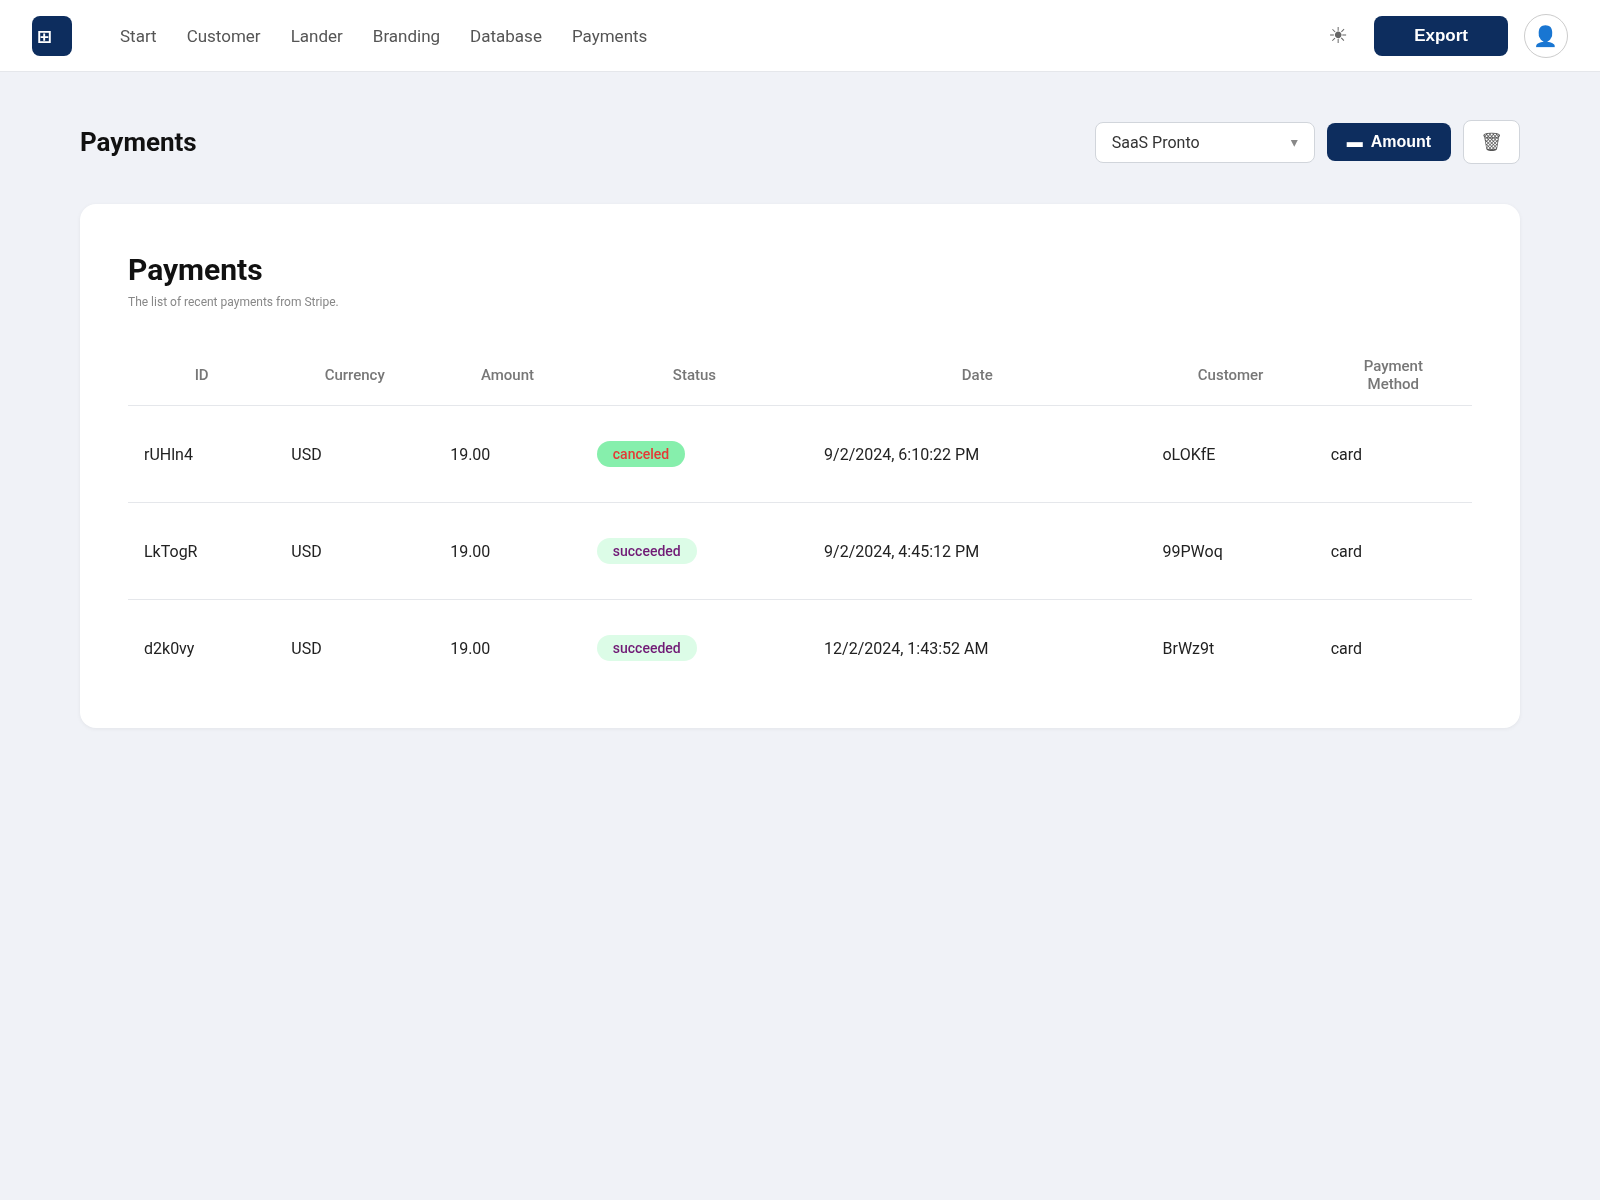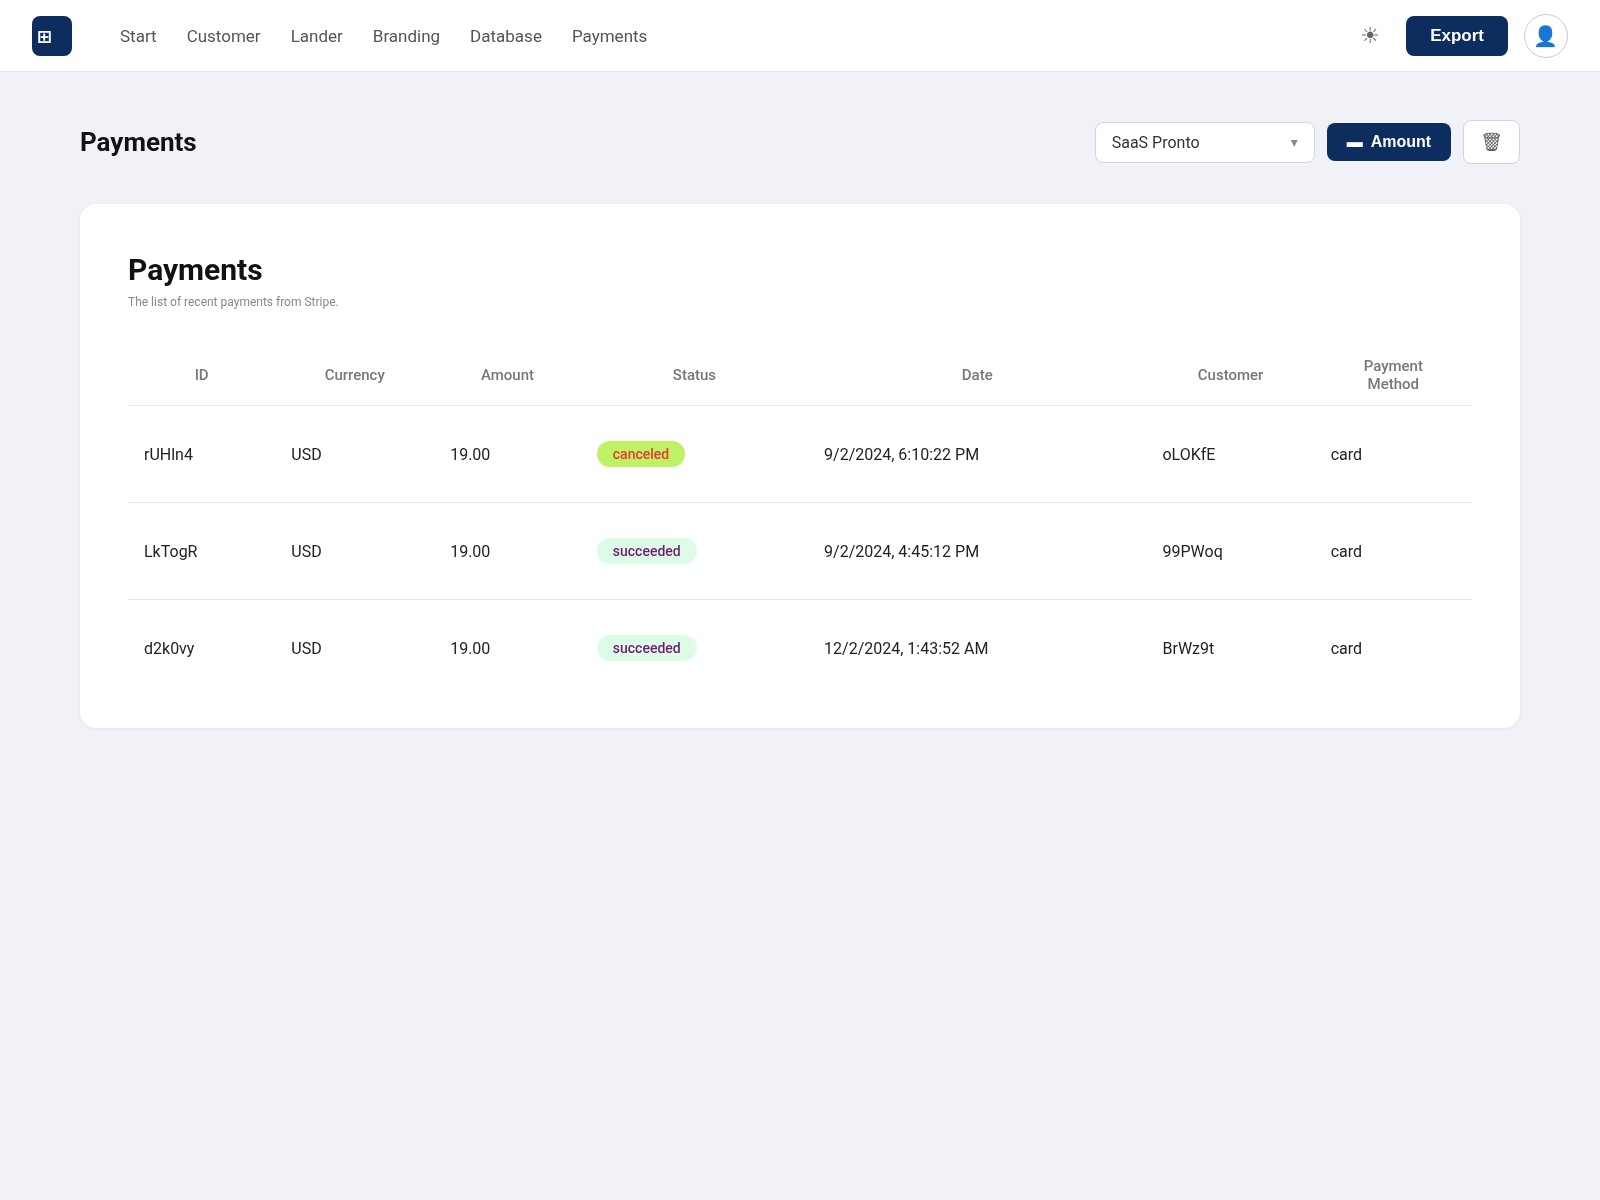--- a/index.html
+++ b/index.html
@@ -59,21 +59,21 @@
       justify-content: center;
       width: 40px;
       height: 40px;
       border-radius: 50%;
     }
     .export-btn {
       background: #0d2d5e;
       color: #fff;
       border: none;
       border-radius: 8px;
-      padding: 10px 24px;
+      padding: 10px 40px;
       font-size: 17px;
       font-weight: 600;
       cursor: pointer;
     }
     .user-btn {
       background: none;
       border: 1.5px solid #ccc;
       border-radius: 50%;
       width: 44px;
       height: 44px;
@@ -193,21 +193,21 @@
 
     
     .badge {
       display: inline-block;
       padding: 5px 16px;
       border-radius: 20px;
       font-size: 14px;
       font-weight: 500;
     }
     .badge-canceled {
-      background: #bef264;
+      background: #86efac;
       color: #e53935;
     }
     .badge-succeeded {
       background: #dcfce7;
       color: #701a75;
     }
 
     .col-payment-method {
       color: #444;
       overflow: hidden;

